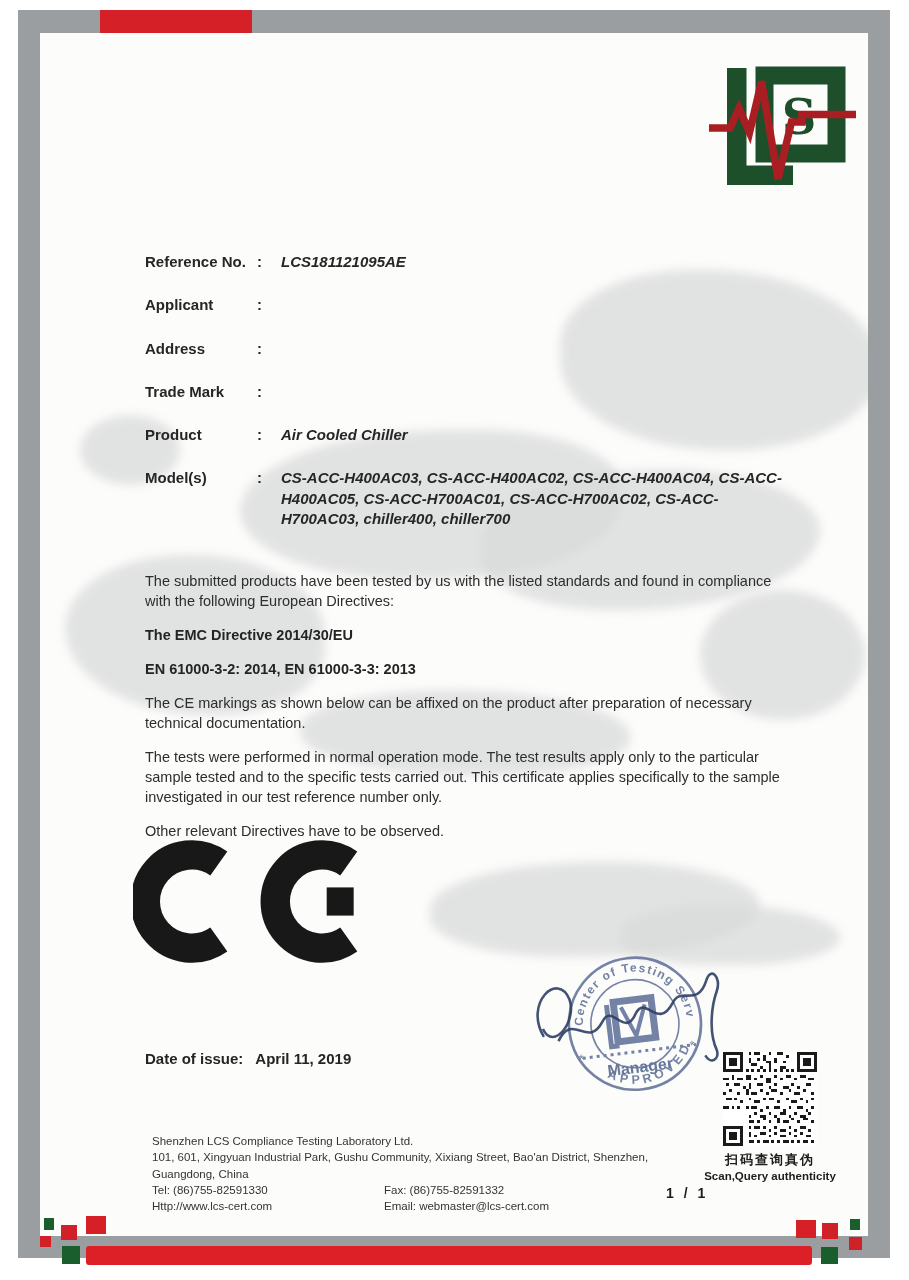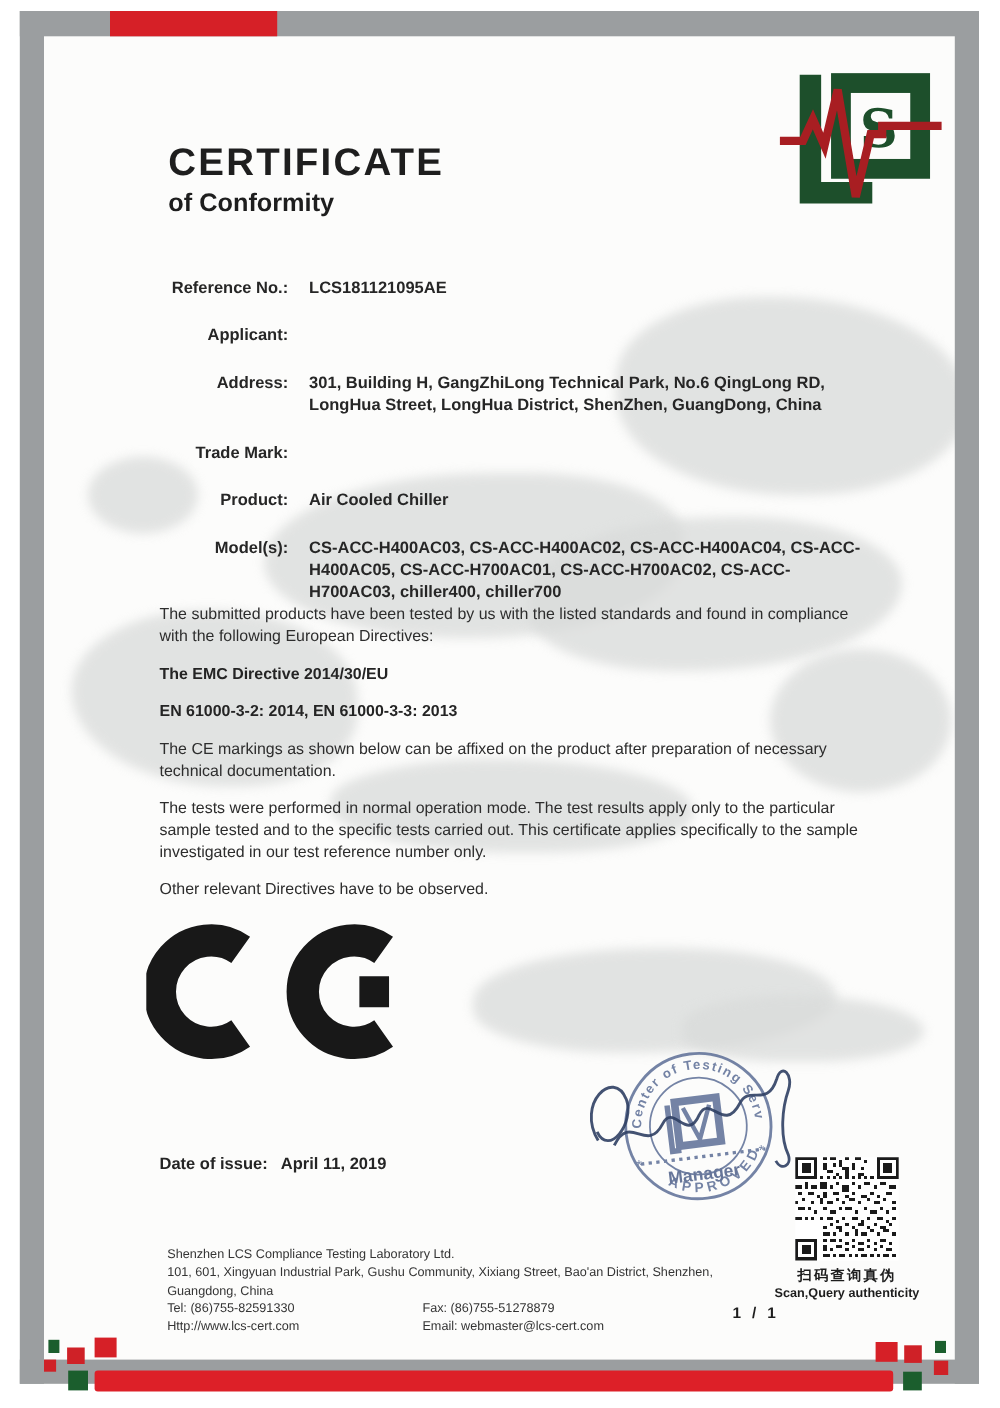--- a/index.html
+++ b/index.html
@@ -10,25 +10,25 @@
   .frame{position:absolute;background:#9b9ea0;}
   .sq{position:absolute;}
   .blob{position:absolute;background:#d9dbda;filter:blur(5px);opacity:.75;}
   
   .title-block{position:absolute;left:153px;top:130px;}
   .title{font-size:35px;font-weight:bold;letter-spacing:2px;color:#1e1e1e;line-height:1;}
   .subtitle{font-size:23px;font-weight:bold;color:#1e1e1e;margin-top:6px;}
   
   .fields{position:absolute;left:145px;top:252px;width:640px;}
   .field-row{display:flex;margin-bottom:23px;font-size:15px;font-weight:bold;line-height:1.35;color:#262626;}
-  .field-label{width:112px;flex:none;text-align:right;}
+  .field-label{width:112px;flex:none;}
   .field-colon{width:24px;flex:none;}
-  .field-value{flex:1;}
-  
-  .paras{position:absolute;left:145px;top:549px;width:652px;font-size:14.5px;line-height:1.38;color:#2d2d2d;}
+  .field-value{flex:1;font-style:italic;}
+  
+  .paras{position:absolute;left:145px;top:571px;width:652px;font-size:14.5px;line-height:1.38;color:#2d2d2d;}
   .paras p{margin:0 0 14px 0;}
   .paras p.bold{font-weight:bold;color:#242424;}
   .paras p.tight{margin-bottom:0;}
   
   .ce-mark{position:absolute;left:133px;top:840px;}
   
   .stamp{position:absolute;left:518px;top:948px;transform:rotate(-7deg);}
   
   .date-line{position:absolute;left:145px;top:1050px;font-size:15px;font-weight:bold;color:#242424;}
   
@@ -80,39 +80,34 @@
 
   <div class="logo">
     <svg width="165" height="126" viewBox="0 0 110 84">
       <path d="M14 4 H27 V69 H58 V82 H14 Z" fill="#1d4f2b"></path>
       <rect x="39" y="9" width="48" height="52" fill="none" stroke="#1d4f2b" stroke-width="12"></rect>
       <text x="62" y="48" text-anchor="middle" font-family="DejaVu Serif, serif" font-weight="bold" font-size="32" fill="#1d4f2b">S</text>
       <path d="M2 44 L16 44 L22 31 L29 47 L37 13 L48 78 L57 40 L64 40 L64 35 L100 35" fill="none" stroke="#a81e22" stroke-width="5" stroke-linejoin="miter"></path>
     </svg>
   </div>
 
-  <div class="title-block">
-    <div class="title">CERTIFICATE</div>
-    <div class="subtitle">of Conformity</div>
-  </div>
 
   <div class="fields">
     <div class="field-row">
       <span class="field-label">Reference No.</span>
       <span class="field-colon">:</span>
       <span class="field-value">LCS181121095AE</span>
     </div>
     <div class="field-row">
       <span class="field-label">Applicant</span>
       <span class="field-colon">:</span>
     </div>
     <div class="field-row">
       <span class="field-label">Address</span>
       <span class="field-colon">:</span>
-      <span class="field-value">301, Building H, GangZhiLong Technical Park, No.6 QingLong RD, LongHua Street, LongHua District, ShenZhen, GuangDong, China</span>
     </div>
     <div class="field-row">
       <span class="field-label">Trade Mark</span>
       <span class="field-colon">:</span>
     </div>
     <div class="field-row">
       <span class="field-label">Product</span>
       <span class="field-colon">:</span>
       <span class="field-value">Air Cooled Chiller</span>
     </div>
@@ -199,21 +194,21 @@
   </div>
 
   <div class="page-num">1 / 1</div>
 
   <div class="footer">
     <div>Shenzhen LCS Compliance Testing Laboratory Ltd.</div>
     <div>101, 601, Xingyuan Industrial Park, Gushu Community, Xixiang Street, Bao'an District, Shenzhen,</div>
     <div>Guangdong, China</div>
     <div class="cols">
       <div class="c1">Tel: (86)755-82591330</div>
-      <div>Fax: (86)755-51278879</div>
+      <div>Fax: (86)755-82591332</div>
     </div>
     <div class="cols">
       <div class="c1">Http://www.lcs-cert.com</div>
       <div>Email: webmaster@lcs-cert.com</div>
     </div>
   </div>
 
 </div>
 
 </body></html>

